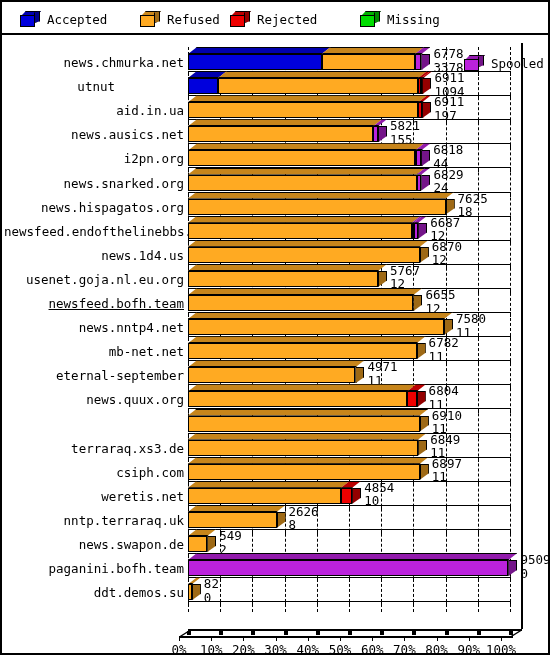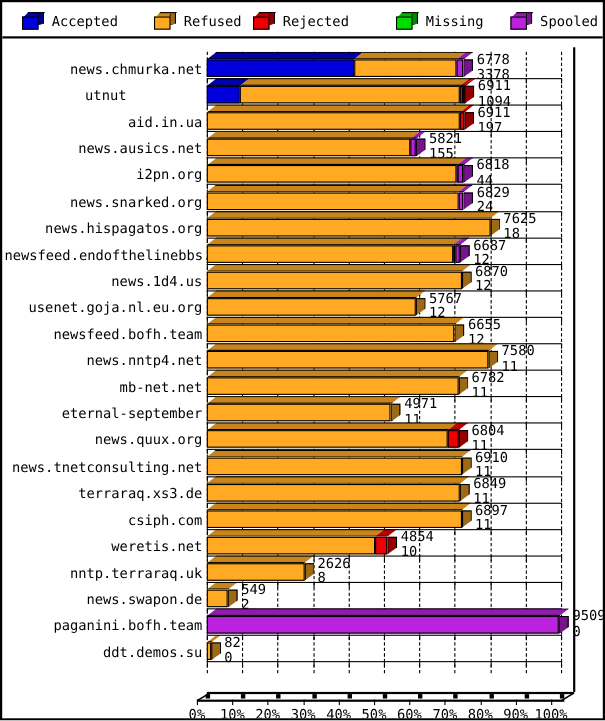--- a/index.html
+++ b/index.html
@@ -70,21 +70,21 @@
         <span class="leg-label">Missing</span>
       </div>
       <div class="leg-item" style="left: 228px;">
         <span class="leg-cube">
           <span class="topf" style="background: rgb(190, 0, 0);"></span>
           <span class="side" style="background: rgb(148, 0, 0);"></span>
           <span class="face" style="background: rgb(238, 0, 0);"></span>
         </span>
         <span class="leg-label">Rejected</span>
       </div>
-      <div class="leg-item" style="left: 462px;">
+      <div class="leg-item" style="left: 462px; margin-top: 44px;">
         <span class="leg-cube">
           <span class="topf" style="background: rgb(150, 27, 177);"></span>
           <span class="side" style="background: rgb(116, 21, 137);"></span>
           <span class="face" style="background: rgb(187, 34, 221);"></span>
         </span>
         <span class="leg-label">Spooled</span>
       </div>
     </div>
 
   <div id="plot">
@@ -354,21 +354,21 @@
         <div class="tick" style="left: 218.2px; top: 24px;"></div>
         <div class="tick" style="left: 250.4px; top: 24px;"></div>
         <div class="tick" style="left: 282.6px; top: 24px;"></div>
         <div class="tick" style="left: 314.8px; top: 24px;"></div>
         <div class="tick" style="left: 347px; top: 24px;"></div>
         <div class="tick" style="left: 379.2px; top: 24px;"></div>
         <div class="tick" style="left: 411.4px; top: 24px;"></div>
         <div class="tick" style="left: 443.6px; top: 24px;"></div>
         <div class="tick" style="left: 475.8px; top: 24px;"></div>
         <div class="tick" style="left: 508px; top: 24px;"></div>
-        <div class="ylabel" style="right: 364px; top: 8px;">newsfeed.bofh.team</div>
+        <div class="ylabel" style="right: 364px; top: 8px; text-decoration: underline;">newsfeed.bofh.team</div>
         <div class="seg" style="left: 186px; width: 225.4px; top: 7px; background: rgb(255, 170, 34);"></div>
         <div class="captop" style="left: 186px; width: 234.4px; top: 0px; background: rgb(199, 133, 27);"></div>
         <div class="cap" style="left: 411.4px; top: 7px; background: rgb(158, 105, 21);"></div>
         <div class="vals" style="left: 423.4px; top: 0px;">
           <div>6655</div>
           <div>12</div>
         </div>
       </div>
       <div class="row" style="top: 277.1px; width: 546px;">
         <div class="floorline" style="left: 186px; width: 322px; top: 24px;"></div>
@@ -466,21 +466,20 @@
         <div class="tick" style="left: 218.2px; top: 24px;"></div>
         <div class="tick" style="left: 250.4px; top: 24px;"></div>
         <div class="tick" style="left: 282.6px; top: 24px;"></div>
         <div class="tick" style="left: 314.8px; top: 24px;"></div>
         <div class="tick" style="left: 347px; top: 24px;"></div>
         <div class="tick" style="left: 379.2px; top: 24px;"></div>
         <div class="tick" style="left: 411.4px; top: 24px;"></div>
         <div class="tick" style="left: 443.6px; top: 24px;"></div>
         <div class="tick" style="left: 475.8px; top: 24px;"></div>
         <div class="tick" style="left: 508px; top: 24px;"></div>
-        <div class="ylabel" style="right: 364px; top: 8px;">news.tnetconsulting.net</div>
         <div class="seg" style="left: 186px; width: 231.84px; top: 7px; background: rgb(255, 170, 34);"></div>
         <div class="captop" style="left: 186px; width: 240.84px; top: 0px; background: rgb(199, 133, 27);"></div>
         <div class="cap" style="left: 417.84px; top: 7px; background: rgb(158, 105, 21);"></div>
         <div class="vals" style="left: 429.84px; top: 0px;">
           <div>6910</div>
           <div>11</div>
         </div>
       </div>
       <div class="row" style="top: 397.6px; width: 546px;">
         <div class="floorline" style="left: 186px; width: 322px; top: 24px;"></div>

